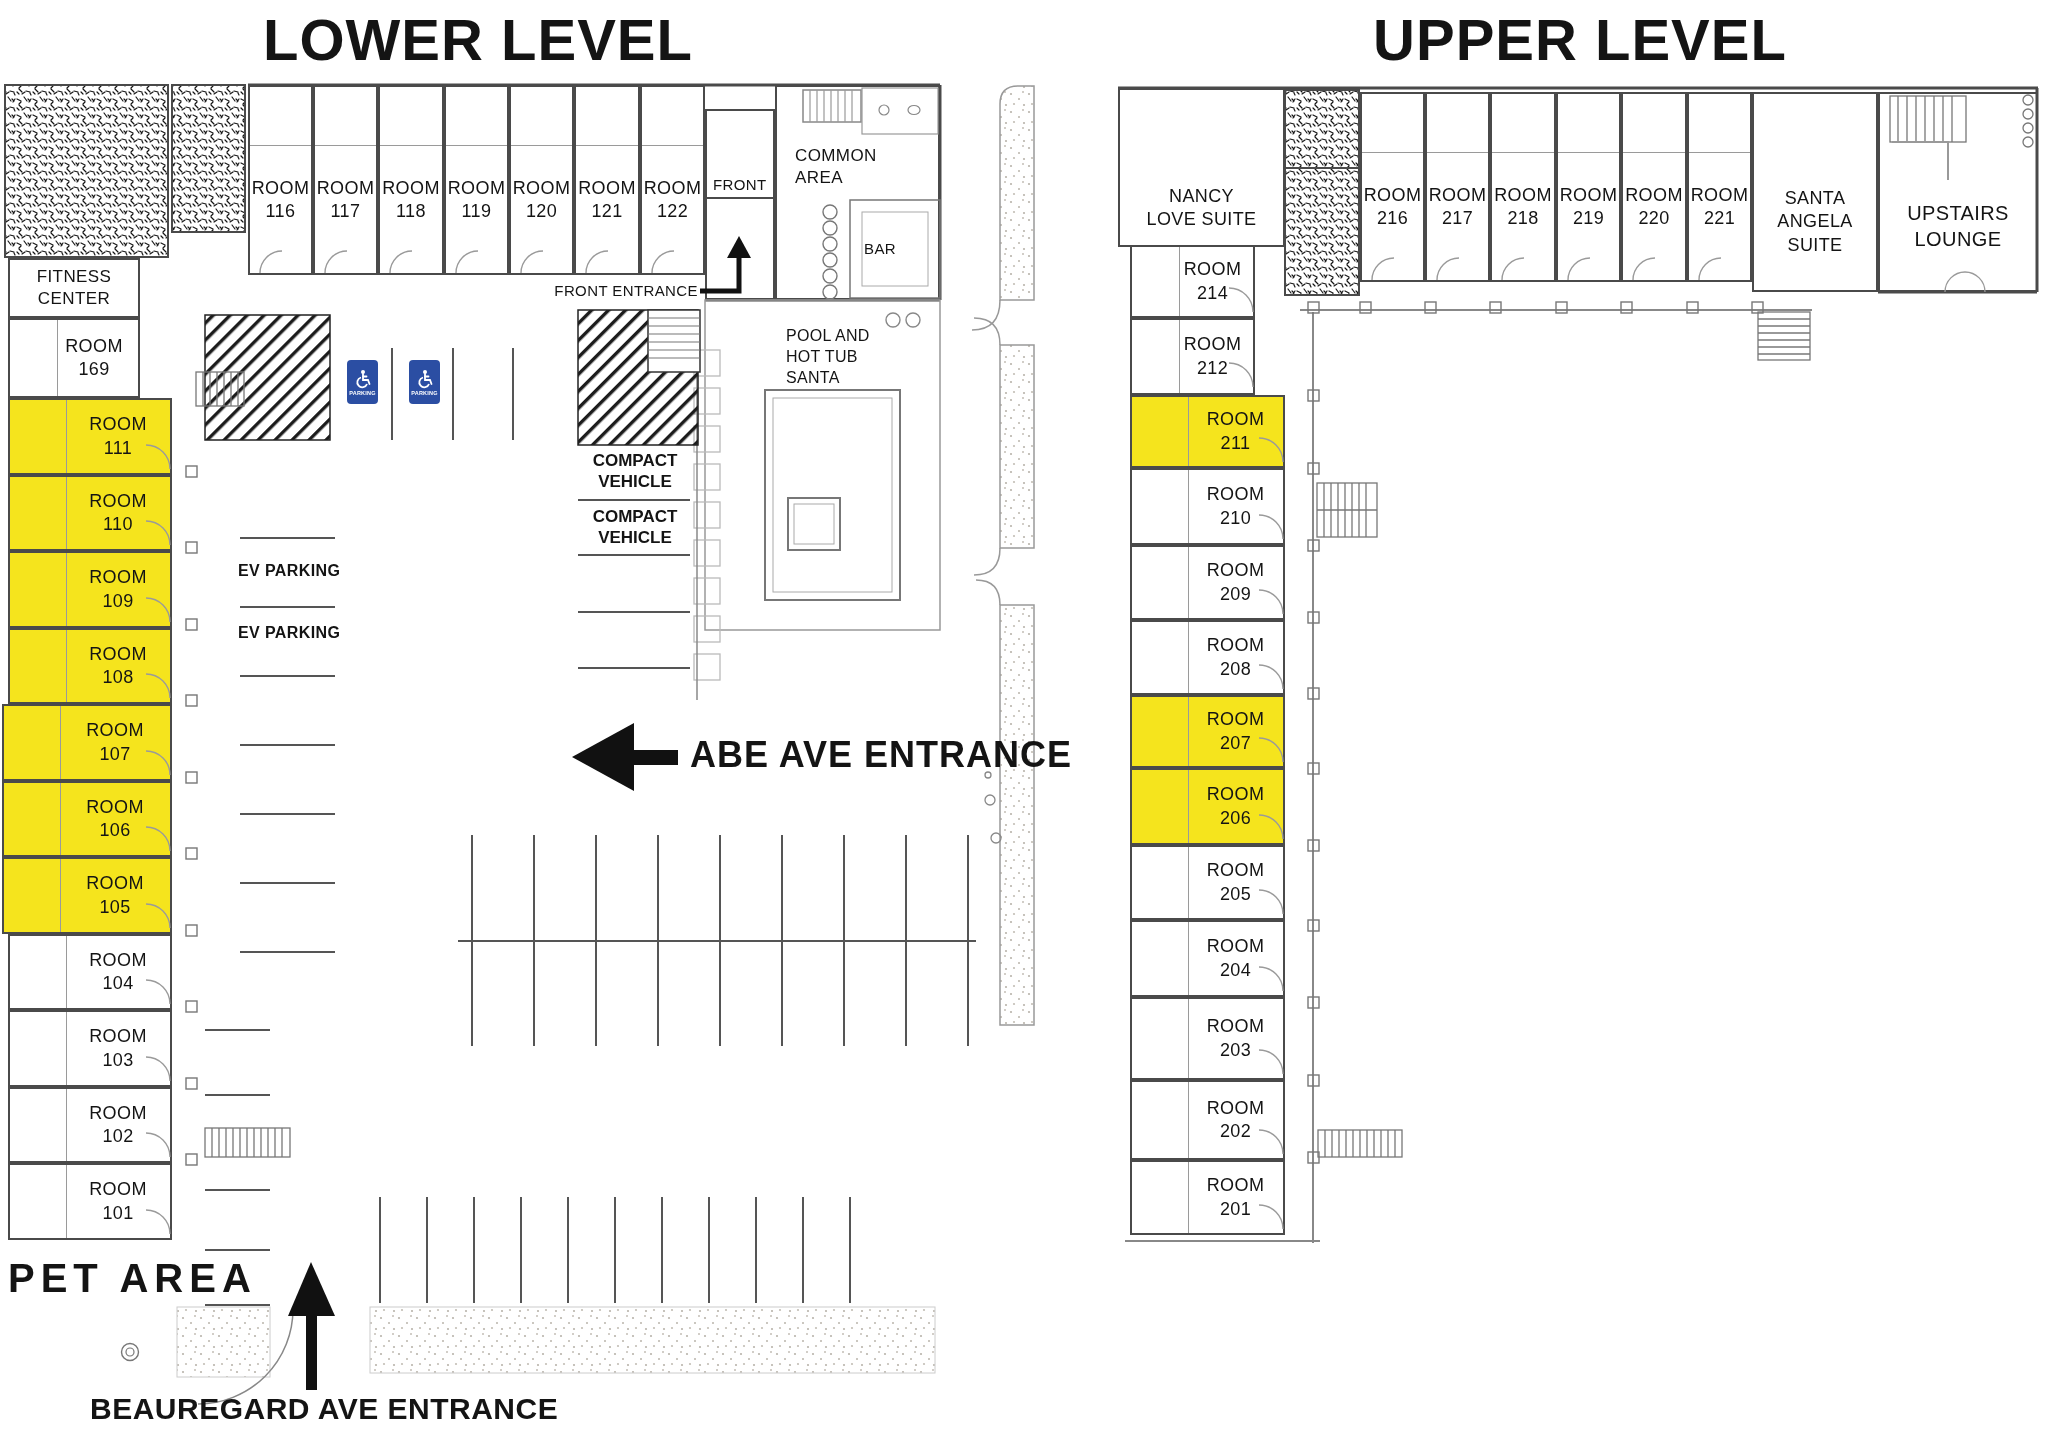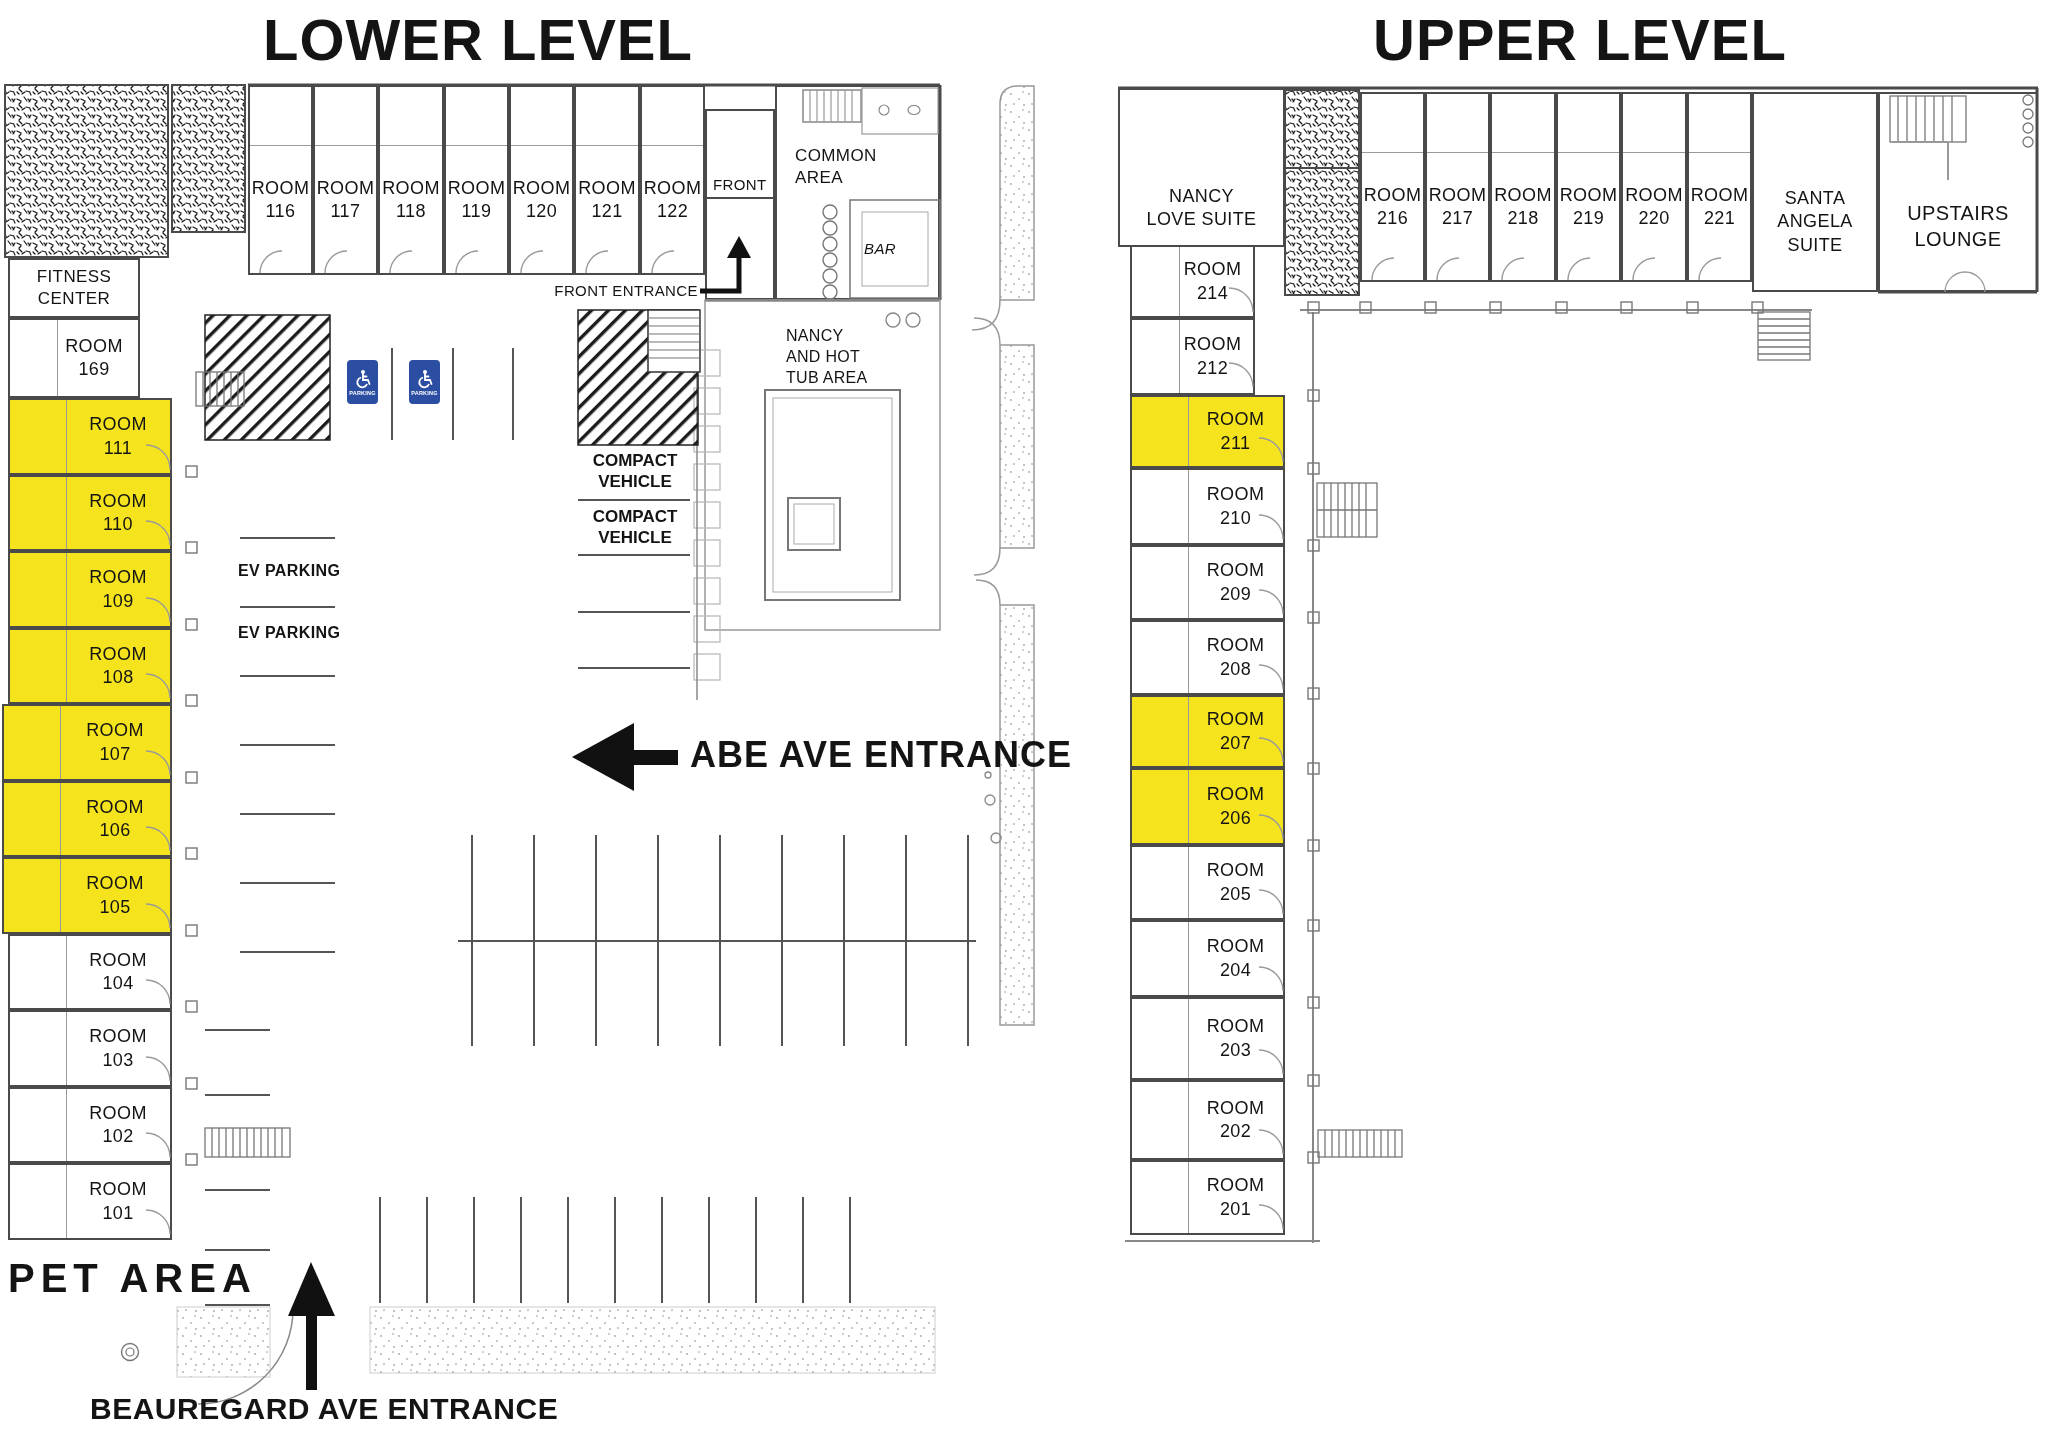--- a/index.html
+++ b/index.html
@@ -404,22 +404,22 @@
         <span>122</span>
       </div>
     </div>
 
   <div class="room" style="left:705px;top:85px;width:70px;height:112px;align-items:flex-end;justify-content:flex-start;padding:6px;margin-top:24px;">
       <div class="rlbl" style="font-size:15px;text-align:left;">FRONT DESK</div>
     </div>
   <div class="room" style="left:705px;top:197px;width:70px;height:103px;"></div>
   <div class="room" style="left:775px;top:85px;width:165px;height:215px;"></div>
   <div class="plain-lbl" style="left:795px;top:145px;width:95px;font-size:17px;line-height:1.3;letter-spacing:.4px;">COMMON AREA</div>
-  <div class="plain-lbl" style="left:864px;top:240px;font-size:15px;letter-spacing:.4px;font-style:italic;">BAR</div>
-  <div class="plain-lbl" style="left:786px;top:326px;width:95px;font-size:16px;line-height:1.3;letter-spacing:.3px;">NANCY AND HOT TUB AREA</div>
+  <div class="plain-lbl" style="left:864px;top:240px;font-size:15px;letter-spacing:.4px;">BAR</div>
+  <div class="plain-lbl" style="left:786px;top:326px;width:95px;font-size:16px;line-height:1.3;letter-spacing:.3px;">POOL AND HOT TUB SANTA</div>
 
   <div class="room" style="left:8px;top:258px;width:132px;height:60px;">
       <div class="rlbl" style="font-size:17px;">FITNESS CENTER</div>
     </div>
   <div class="room" style="left:8px;top:318px;width:132px;height:80px;">
       <div class="bathL2"></div>
       <div class="rlbl" style="margin-left:40px;">
         <span>ROOM</span>
         <span>169</span>
       </div>

